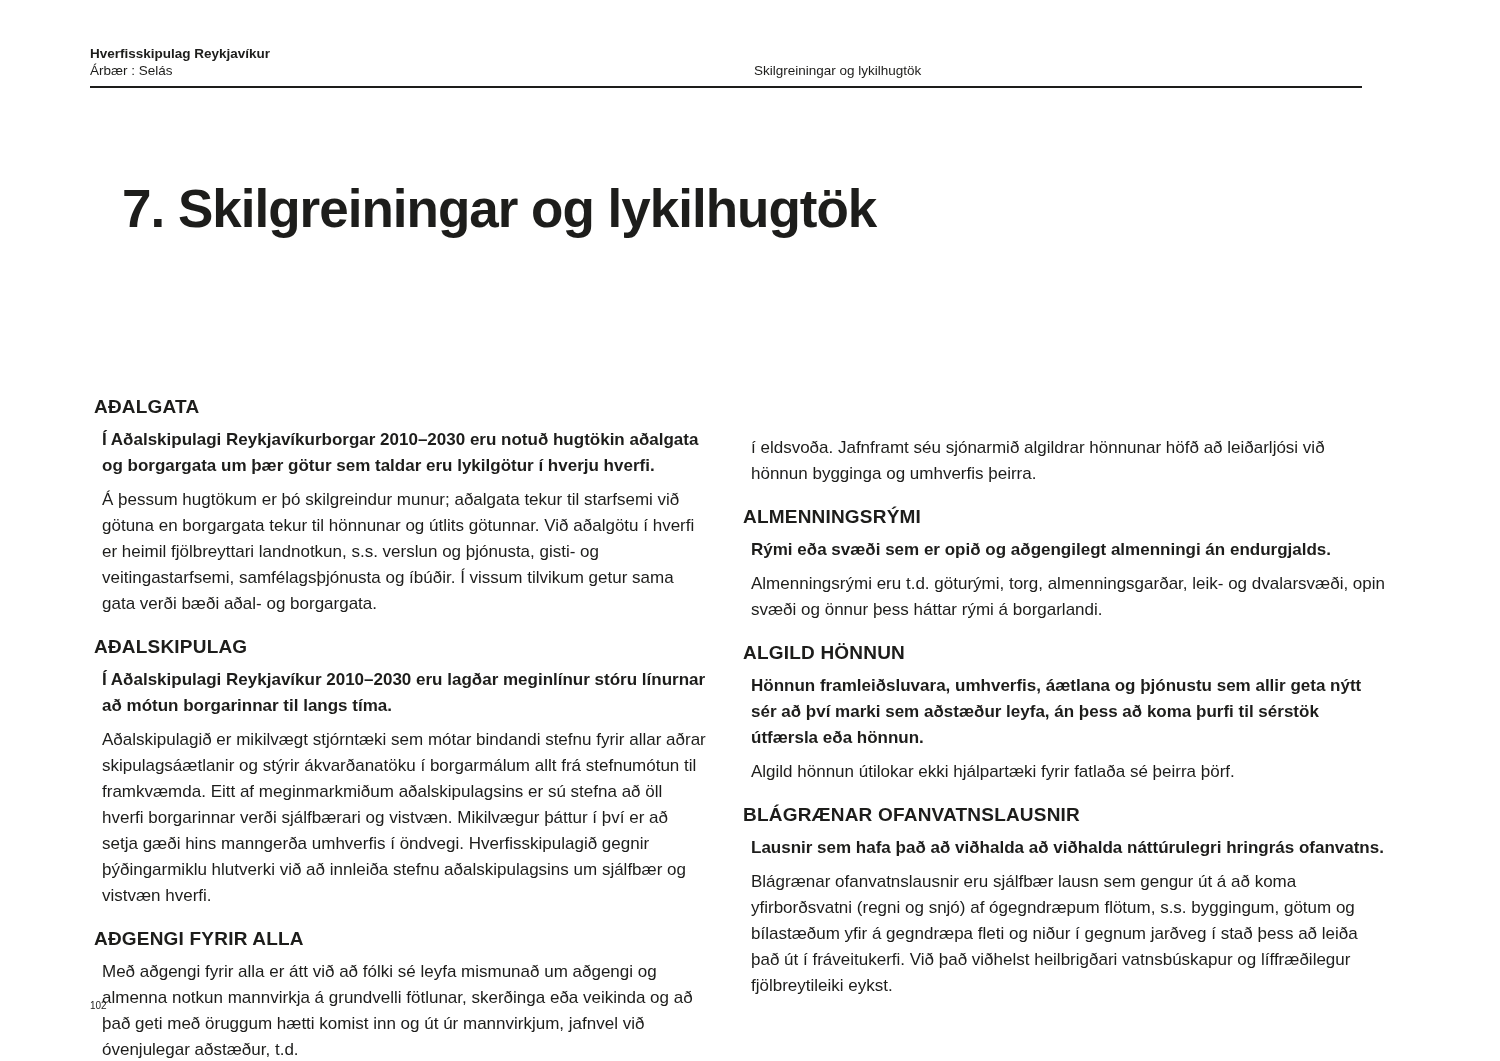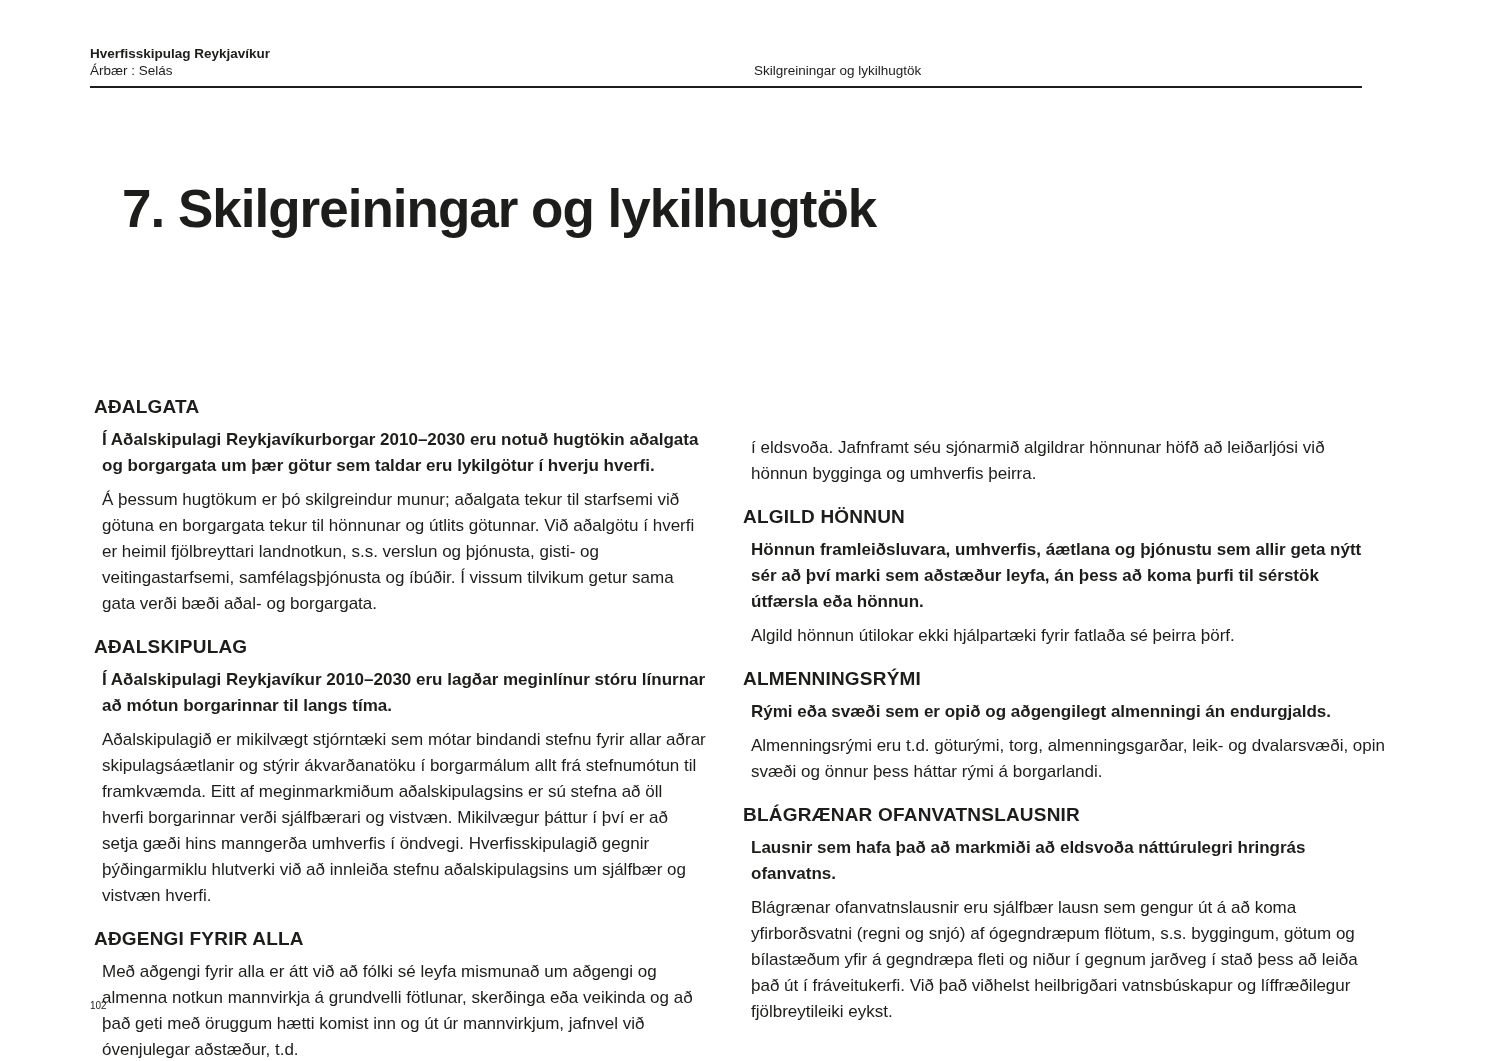--- a/index.html
+++ b/index.html
@@ -138,34 +138,34 @@
 
     </div>
 
     <div class="column">
 
       <div class="section continuation">
         <p>í eldsvoða. Jafnframt séu sjónarmið algildrar hönnunar höfð að leiðarljósi við hönnun bygginga og umhverfis þeirra.</p>
       </div>
 
       <div class="section">
+        <h3>ALMENNINGSRÝMI</h3>
+        <p class="lead">Rými eða svæði sem er opið og aðgengilegt almenningi án endurgjalds.</p>
+        <p>Almenningsrými eru t.d. göturými, torg, almenningsgarðar, leik- og dvalarsvæði, opin svæði og önnur þess háttar rými á borgarlandi.</p>
+      </div>
+
+      <div class="section">
         <h3>ALGILD HÖNNUN</h3>
         <p class="lead">Hönnun framleiðsluvara, umhverfis, áætlana og þjónustu sem allir geta nýtt sér að því marki sem aðstæður leyfa, án þess að koma þurfi til sérstök útfærsla eða hönnun.</p>
         <p>Algild hönnun útilokar ekki hjálpartæki fyrir fatlaða sé þeirra þörf.</p>
       </div>
 
       <div class="section">
-        <h3>ALMENNINGSRÝMI</h3>
-        <p class="lead">Rými eða svæði sem er opið og aðgengilegt almenningi án endurgjalds.</p>
-        <p>Almenningsrými eru t.d. göturými, torg, almenningsgarðar, leik- og dvalarsvæði, opin svæði og önnur þess háttar rými á borgarlandi.</p>
-      </div>
-
-      <div class="section">
         <h3>BLÁGRÆNAR OFANVATNSLAUSNIR</h3>
-        <p class="lead">Lausnir sem hafa það að markmiði að eldsvoða náttúrulegri hringrás ofanvatns.</p>
+        <p class="lead">Lausnir sem hafa það að viðhalda að viðhalda náttúrulegri hringrás ofanvatns.</p>
         <p>Blágrænar ofanvatnslausnir eru sjálfbær lausn sem gengur út á að koma yfirborðsvatni (regni og snjó) af ógegndræpum flötum, s.s. byggingum, götum og bílastæðum yfir á gegndræpa fleti og niður í gegnum jarðveg í stað þess að leiða það út í fráveitukerfi. Við það viðhelst heilbrigðari vatnsbúskapur og líffræðilegur fjölbreytileiki eykst.</p>
       </div>
 
     </div>
 
   </div>
 
   <div class="page-number">102</div>
 
 </div>

